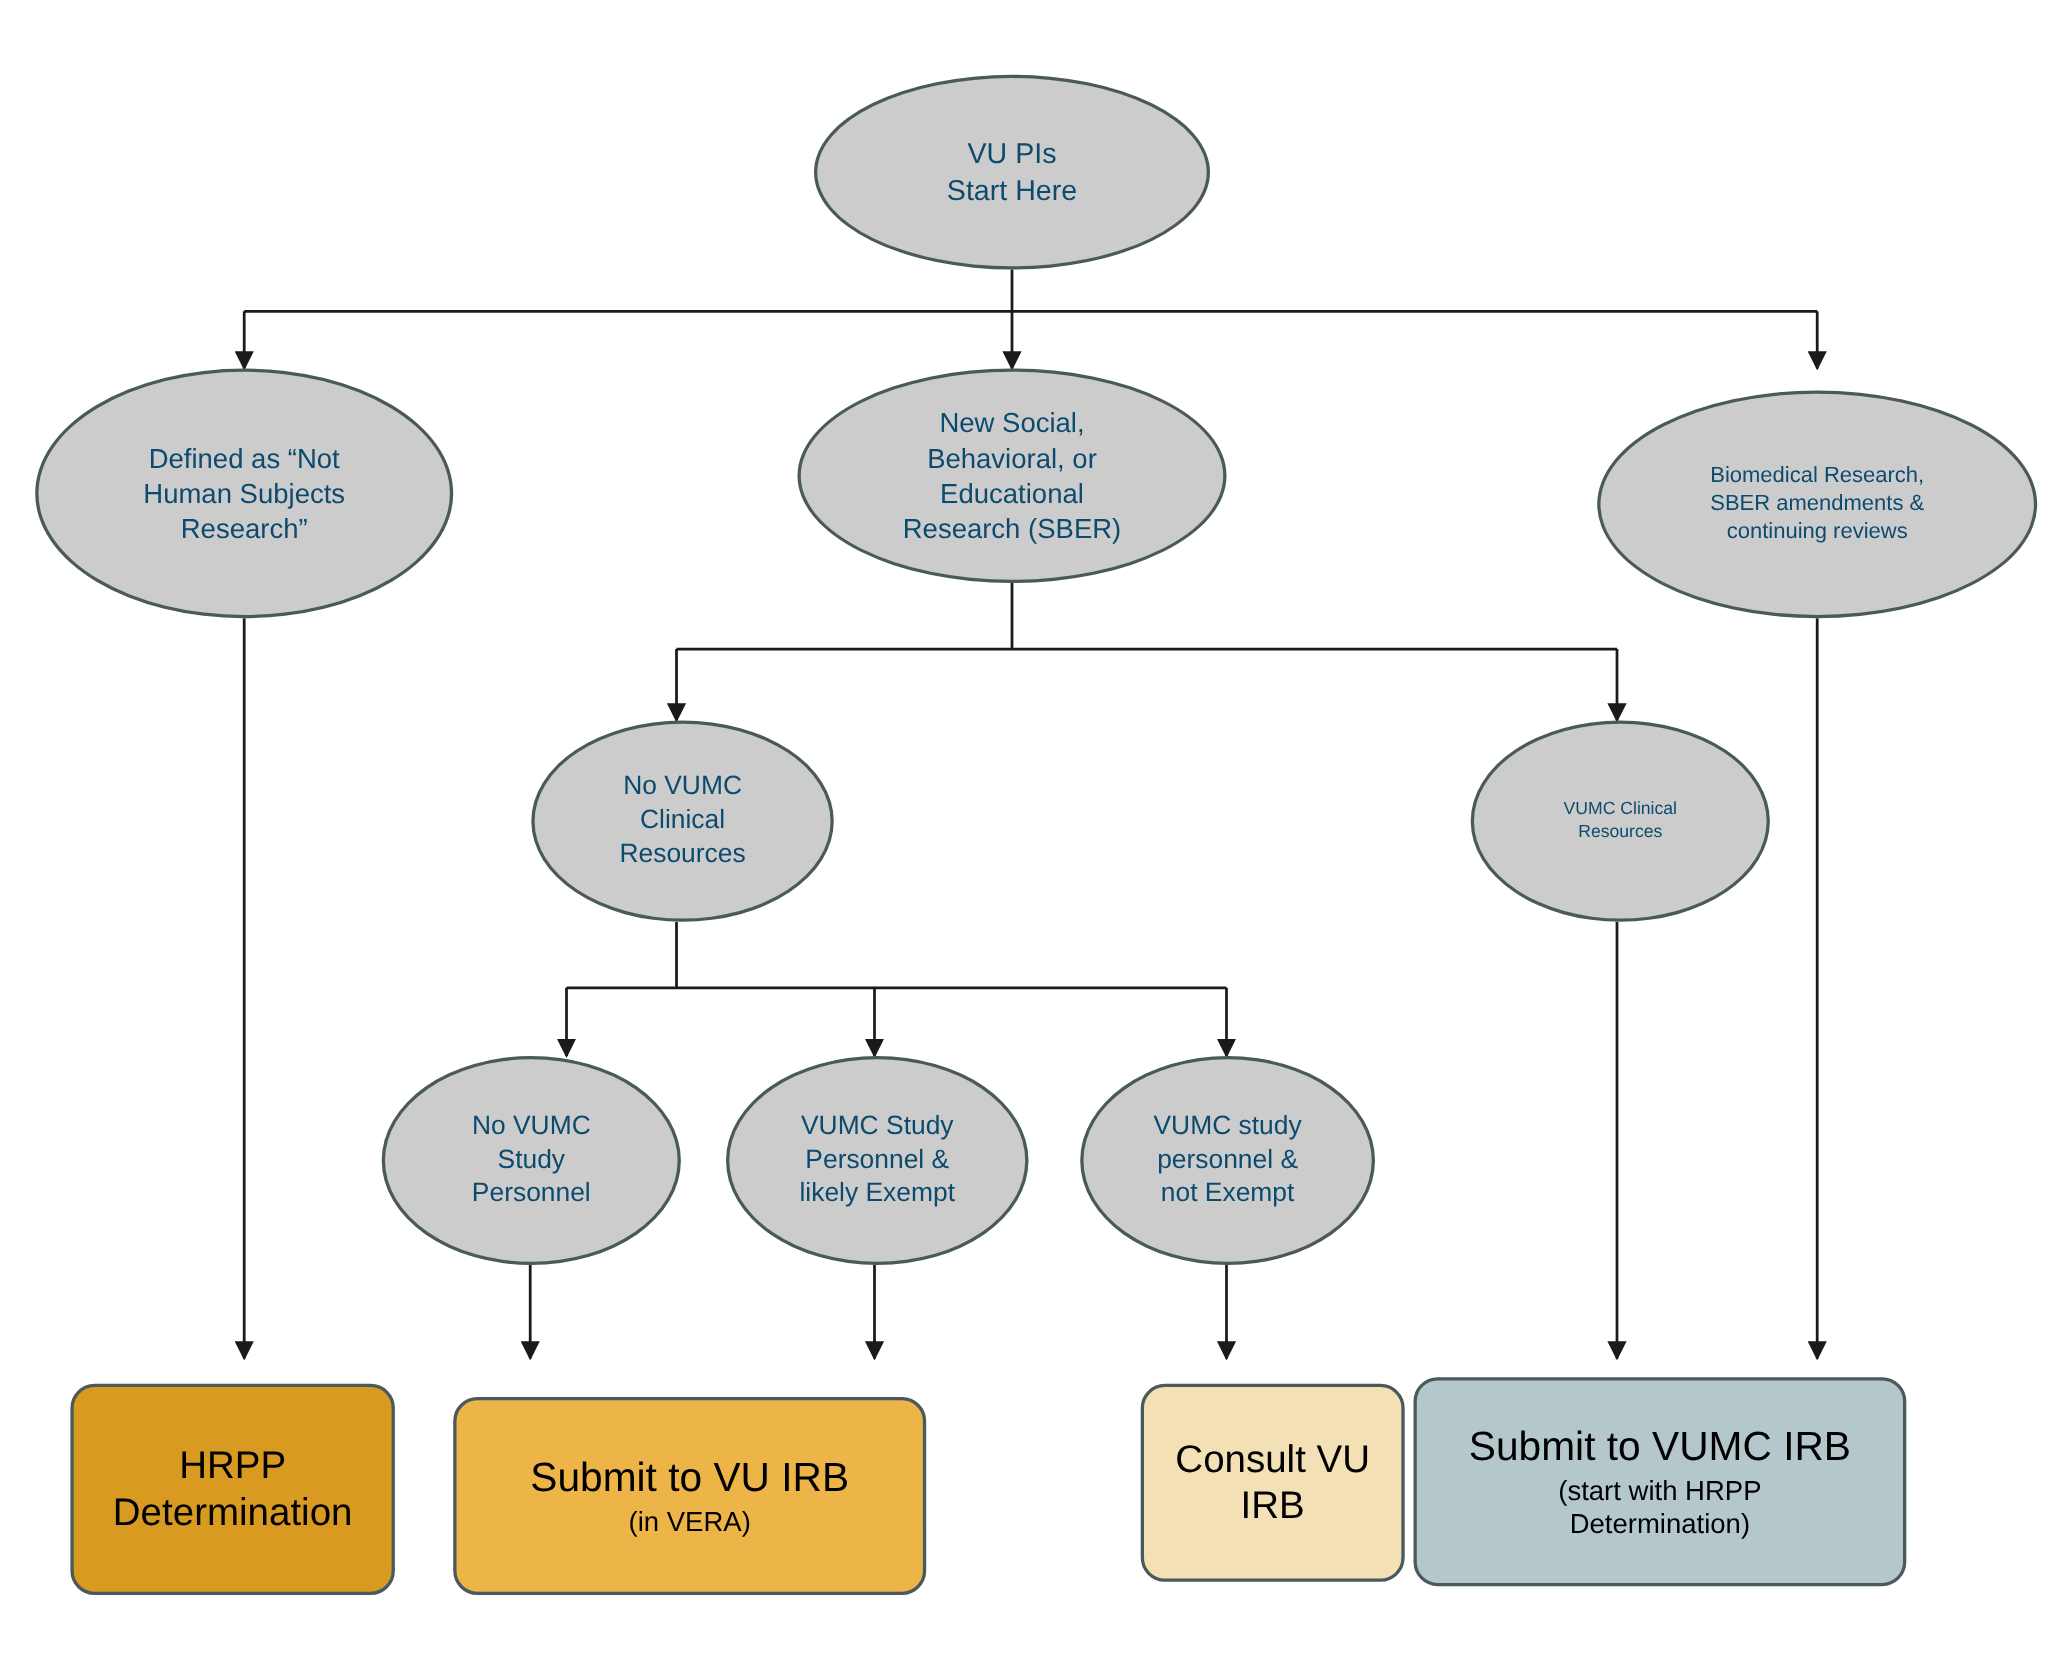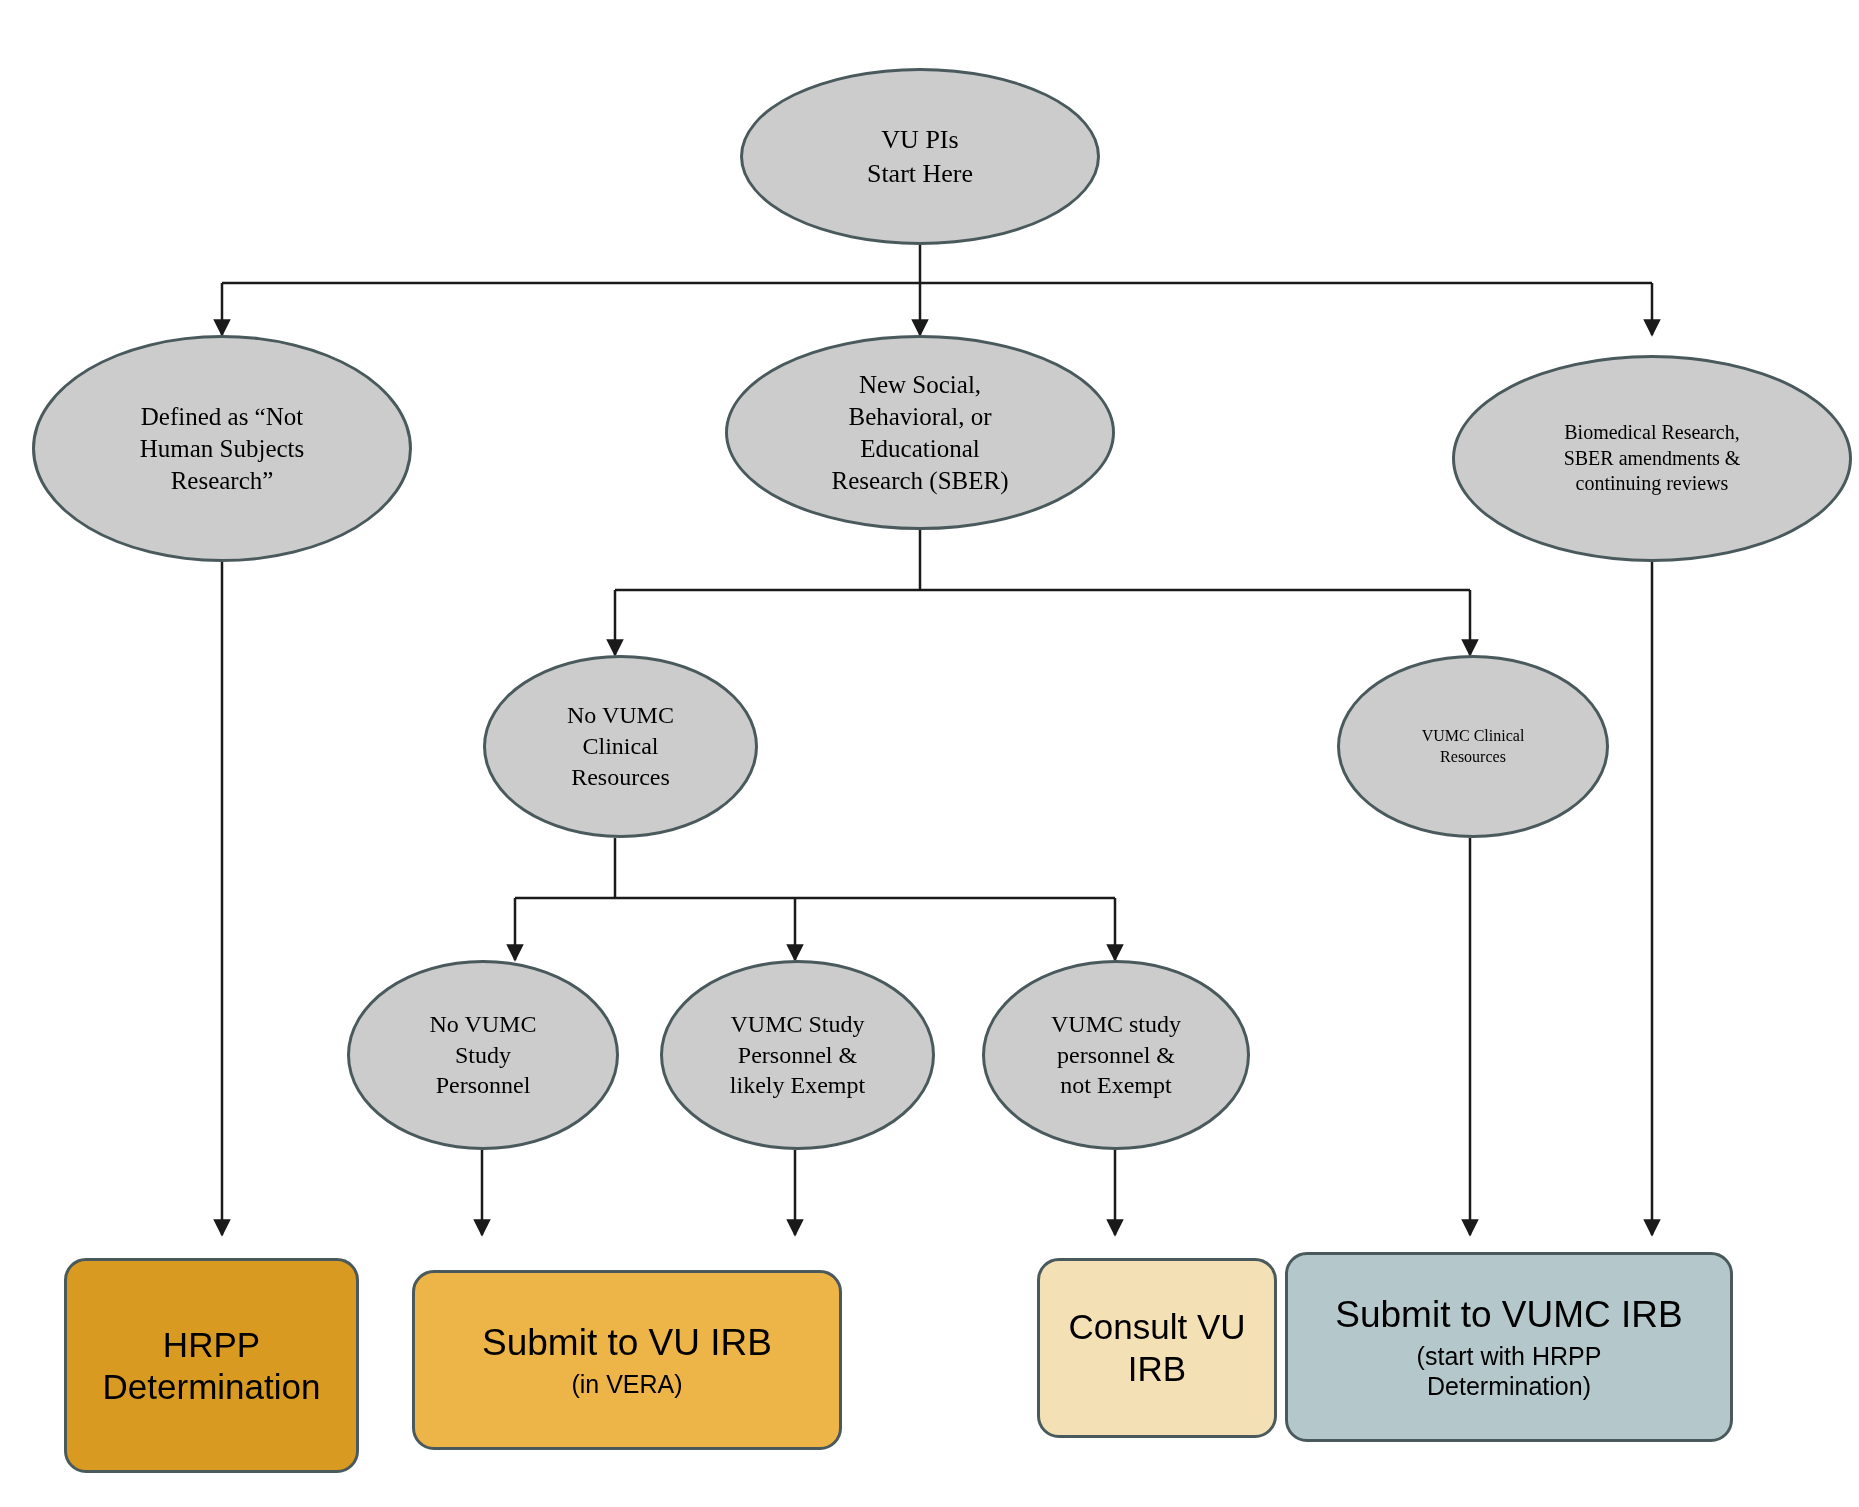--- a/index.html
+++ b/index.html
@@ -30,22 +30,21 @@
     position: absolute;
     box-sizing: border-box;
     display: flex;
     align-items: center;
     justify-content: center;
     text-align: center;
     background: #cccccc;
     border: 3px solid #4a5a5c;
     border-radius: 50%;
     line-height: 1.28;
-    color: #000000;
-    font-family: Liberation Serif, serif;
+    color: #0c4a6e;
   }
   .node .lbl {
     display: block;
     white-space: pre-line;
     padding: 0 10px;
   }
   .term {
     position: absolute;
     box-sizing: border-box;
     display: flex;
@@ -154,21 +153,21 @@
 Personnel &amp;
 likely Exempt</span>
   </div>
 
   <div class="node" style="left:982px; top:960px; width:268px; height:190px; font-size:24px;">
     <span class="lbl">VUMC study
 personnel &amp;
 not Exempt</span>
   </div>
 
-  <div class="term" style="left:64px; top:1258px; width:295px; height:215px; background:#d89a20; font-size:35px;text-align:center;">
+  <div class="term" style="left:64px; top:1258px; width:295px; height:192px; background:#d89a20; font-size:35px;text-align:center;">
     <span class="main">HRPP
 Determination</span>
   </div>
 
   <div class="term" style="left:412px; top:1258px; width:430px; height:180px; background:#edb447;margin-top:12px;">
     <span class="main" style="font-size:37px;">Submit to VU IRB</span>
     <span class="sub" style="font-size:25px;">(in VERA)</span>
   </div>
 
   <div class="term" style="left:1005px; top:1258px; width:240px; height:180px; background:#f3e0b5; font-size:35px;margin-left:32px;">

